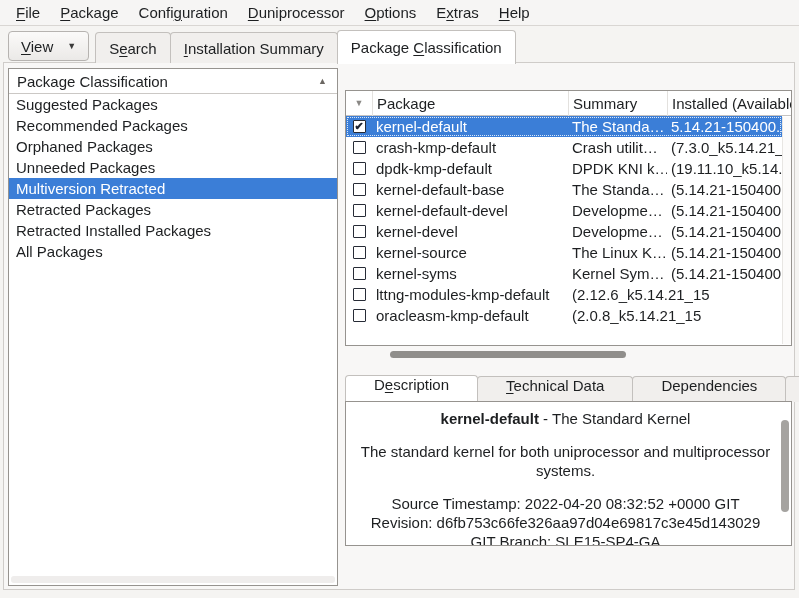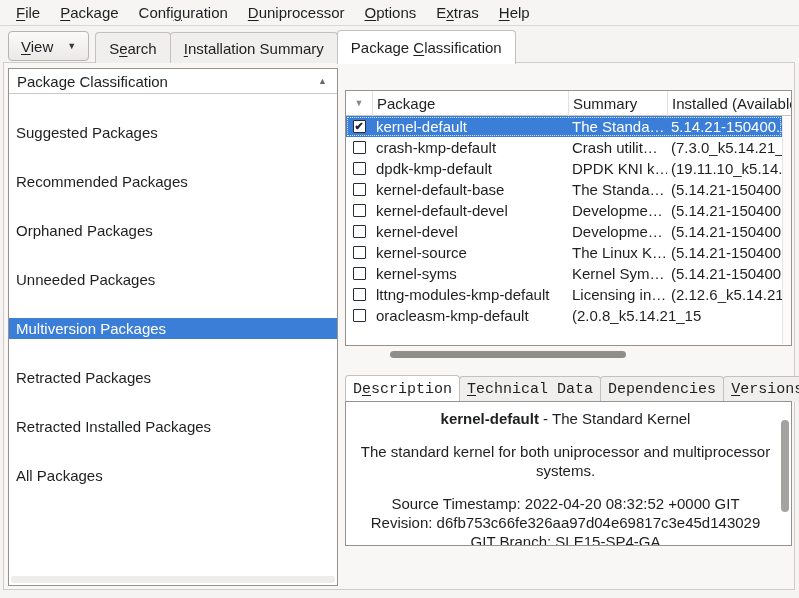--- a/index.html
+++ b/index.html
@@ -51,21 +51,21 @@
   
   .left-panel {
     position:absolute; left:8px; top:68px; width:330px; height:518px;
     background:#fff; border:1px solid #96938f; z-index:2; overflow:hidden;
   }
   .lp-header {
     height:25px; line-height:25px; padding:0 8px;
     border-bottom:1px solid #cbc8c5; position:relative; cursor:default;
   }
   .lp-header .sort { position:absolute; right:10px; top:0; font-size:9px; color:#6b6762; }
-  .lp-item { height:21px; line-height:21px; padding:0 7px; white-space:nowrap; cursor:default;margin-top:28px; }
+  .lp-item { height:21px; line-height:21px; padding:0 7px; white-space:nowrap; cursor:default; }
   .lp-item.selected { background:var(--sel); color:#fff; }
   .lp-hscroll {
     position:absolute; left:2px; right:2px; bottom:2px; height:7px;
     background:#efedec; border-radius:3px;
   }
 
   :root { --sel:#3b7ed7; }
 
   
   .pkg-table {
@@ -106,23 +106,23 @@
     position:absolute; left:45px; top:0; width:236px; height:7px;
     background:#908e8b; border-radius:3.5px;
   }
 
   
   .detail-tabs {
     position:absolute; left:345px; top:375px; width:447px; height:27px;
     display:flex; align-items:flex-end; z-index:2;
   }
   .dtab {
-    height:26px; padding:0 7px; display:flex; align-items:center;
+    height:26px; padding:0 28px; display:flex; 
     background:#f1efed; border:1px solid #c3c0bd; border-bottom:none;
-    border-radius:4px 4px 0 0; margin-right:-1px; white-space:nowrap; cursor:default;font-family:Liberation Mono, monospace;
+    border-radius:4px 4px 0 0; margin-right:-1px; white-space:nowrap; cursor:default;
   }
   .dtab.active { background:#fff; height:28px; margin-bottom:-1px; z-index:3; position:relative; }
   .dtab.clipped { max-width:41px; overflow:hidden; padding-right:0; }
   .tab-scrollers { margin-left:auto; display:flex; height:25px; }
   .tab-scroll-btn {
     width:14px; height:25px; display:flex; align-items:center; justify-content:center;
     background:linear-gradient(#fbfaf9,#ebe9e7); border:1px solid #b6b3b0;
     border-radius:2px; font-size:9px; cursor:default;
   }
   .tab-scroll-btn.disabled { color:#a6a3a0; }
@@ -185,21 +185,21 @@
 
 <div class="left-panel">
   <div class="lp-header">
     <span>Package Classification</span>
     <span class="sort">▲</span>
   </div>
   <div class="lp-item">Suggested Packages</div>
   <div class="lp-item">Recommended Packages</div>
   <div class="lp-item">Orphaned Packages</div>
   <div class="lp-item">Unneeded Packages</div>
-  <div class="lp-item selected">Multiversion Packages</div>
+  <div class="lp-item selected">Multiversion Retracted</div>
   <div class="lp-item">Retracted Packages</div>
   <div class="lp-item">Retracted Installed Packages</div>
   <div class="lp-item">All Packages</div>
   <div class="lp-hscroll"></div>
 </div>
 
 <div class="pkg-table">
   <div class="thead">
     <div class="th th-status"><span>▼</span></div>
     <div class="th th-pkg">Package</div>
@@ -269,21 +269,20 @@
         </span>
       <span class="td c-pkg">kernel-syms</span>
       <span class="td c-sum">Kernel Sym…</span>
       <span class="td c-inst">(5.14.21-150400.19</span>
     </div>
     <div class="tr">
       <span class="td cb-cell">
           <span class="checkbox"></span>
         </span>
       <span class="td c-pkg">lttng-modules-kmp-default</span>
-      <span class="td c-sum">Licensing in…</span>
       <span class="td c-inst">(2.12.6_k5.14.21_15</span>
     </div>
     <div class="tr">
       <span class="td cb-cell">
           <span class="checkbox"></span>
         </span>
       <span class="td c-pkg">oracleasm-kmp-default</span>
       <span class="td c-inst">(2.0.8_k5.14.21_15</span>
     </div>
   </div>

